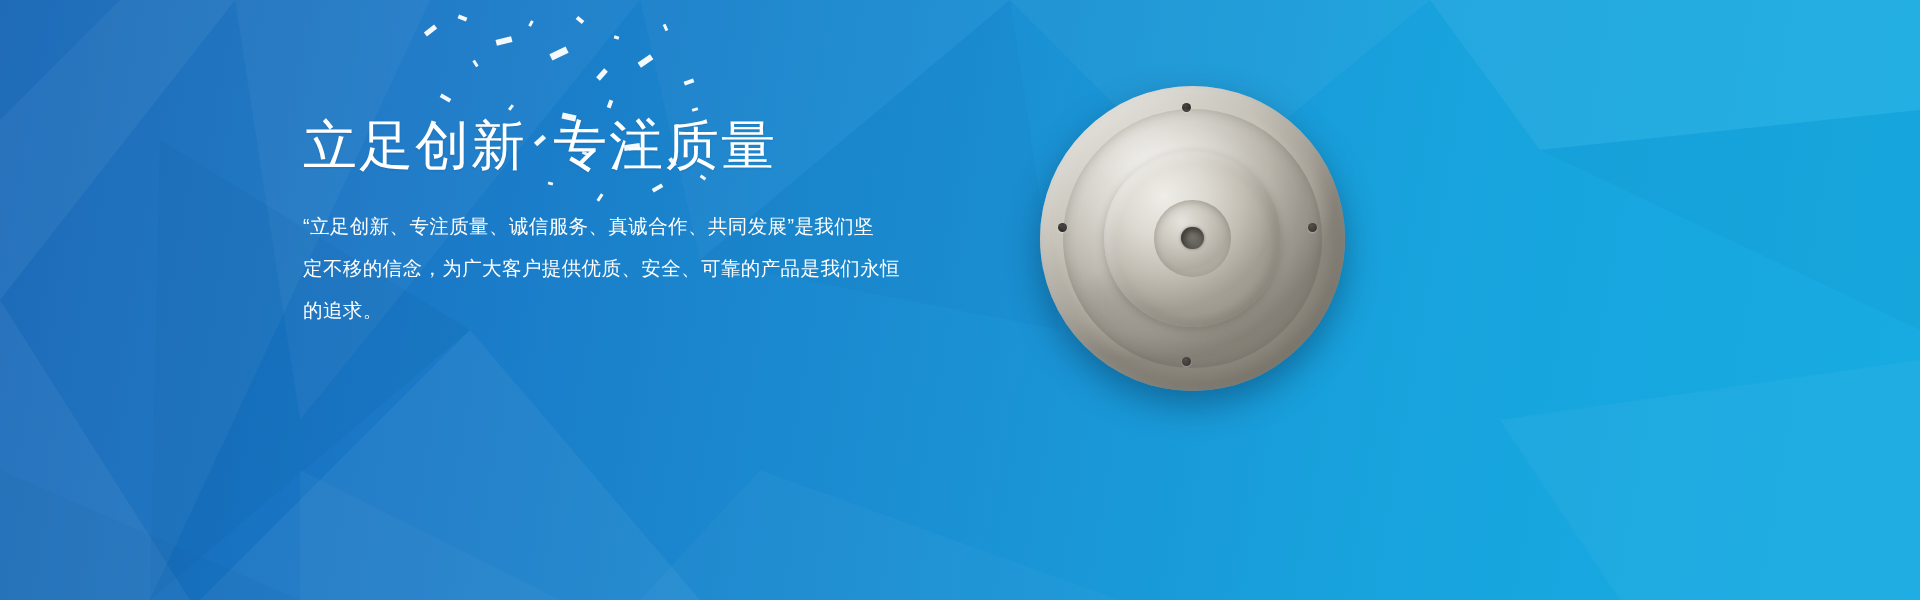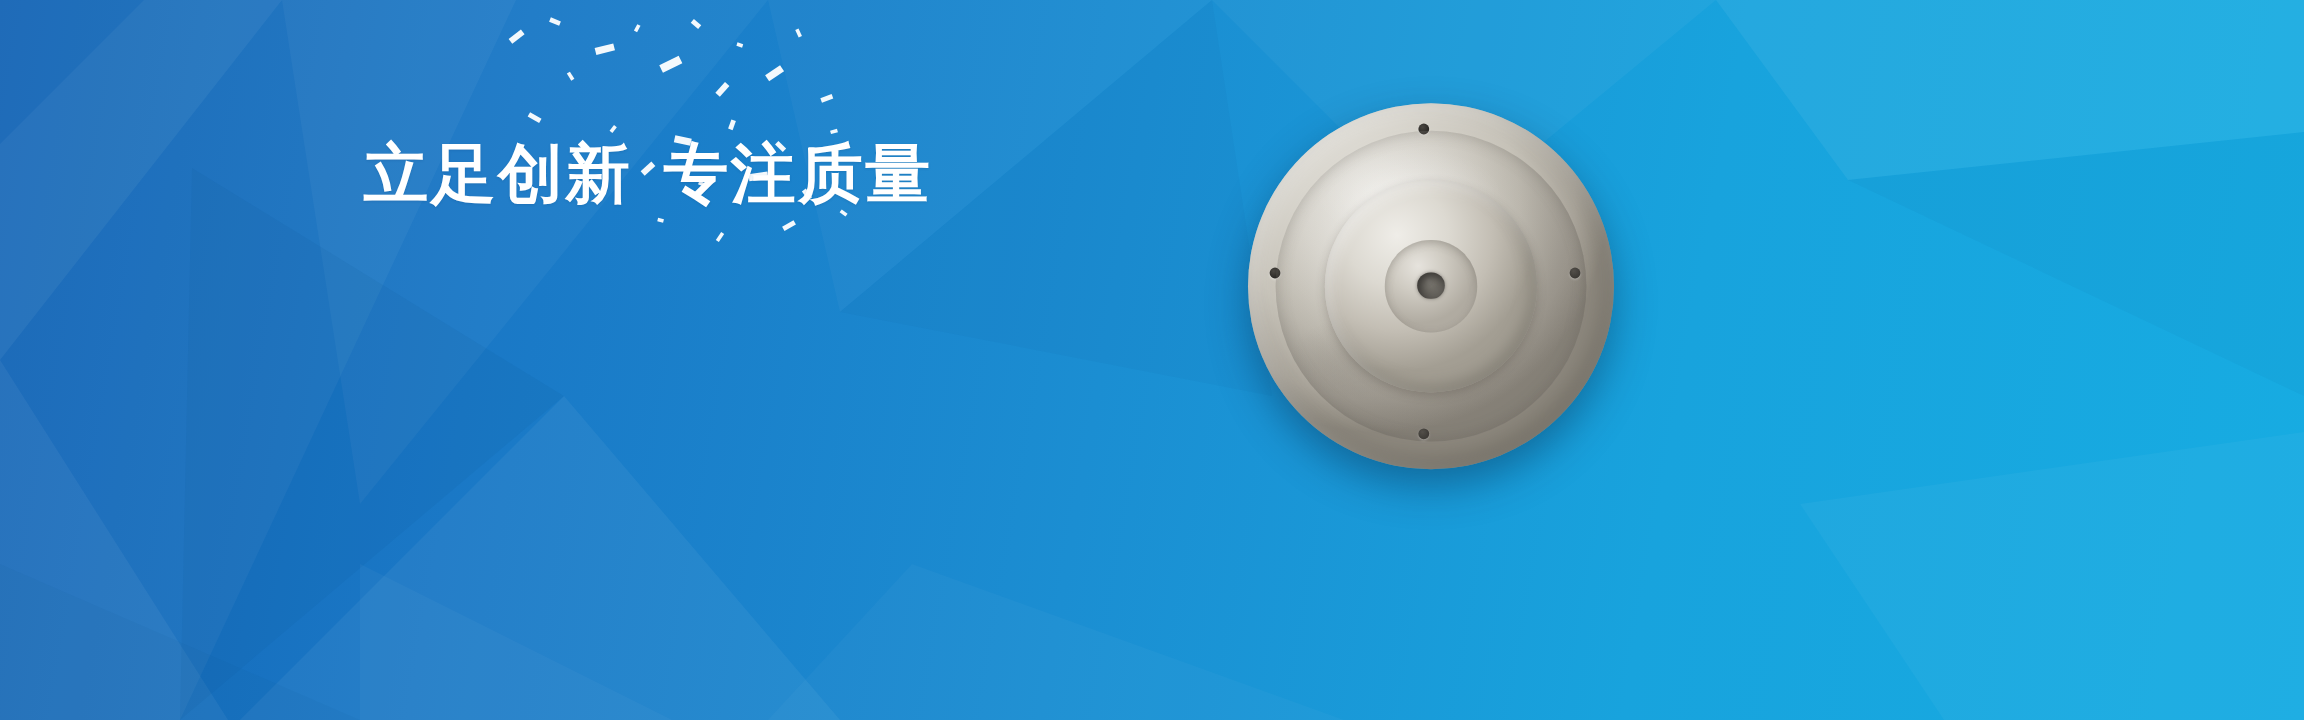--- a/index.html
+++ b/index.html
@@ -27,21 +27,21 @@
     overflow: hidden;
     pointer-events: none;
   }
 
   
   .headline {
     position: absolute;
     left: 303px;
     top: 112px;
     font-size: 54px;
-    font-weight: bold;
+    font-weight: normal;
     color: #ffffff;
     letter-spacing: 2px;
     line-height: 66px;
     white-space: nowrap;
     text-shadow: 0 1px 2px rgba(10,60,110,0.18);
   }
   .headline .gap {
     display: inline-block;
     width: 26px;
   }
@@ -198,20 +198,25 @@
     <span class="chip" style="left:252px; top:176px; width:11px; height:4px;  transform:rotate(-30deg);"></span>
     <span class="chip" style="left:300px; top:166px; width:6px;  height:3px;  transform:rotate(36deg);"></span>
     <span class="chip" style="left:196px; top:186px; width:8px;  height:3px;  transform:rotate(-56deg);"></span>
     <span class="chip" style="left:148px; top:172px; width:5px;  height:3px;  transform:rotate(14deg);"></span>
   </div>
 
   <div class="headline">
     <span>立足创新</span><span class="gap"></span><span>专注质量</span>
   </div>
 
+  <div class="body-copy">
+    <p>“立足创新、专注质量、诚信服务、真诚合作、共同发展”是我们坚</p>
+    <p>定不移的信念，为广大客户提供优质、安全、可靠的产品是我们永恒</p>
+    <p>的追求。</p>
+  </div>
 
   <div class="product">
     <div class="flange-outer">
       <span class="scuff" style="left:18%; top:12%; width:52%; height:26%; background:radial-gradient(ellipse at 50% 50%, rgba(255,255,255,0.30), rgba(255,255,255,0) 70%);"></span>
       <span class="scuff" style="left:12%; top:58%; width:40%; height:22%; background:radial-gradient(ellipse at 50% 50%, rgba(120,115,106,0.22), rgba(120,115,106,0) 72%);"></span>
       <span class="bolt-hole" style="left:46.5%; top:5.5%;"></span>
       <span class="bolt-hole" style="left:46.5%; top:89%;"></span>
       <span class="bolt-hole" style="left:6%;  top:45%;"></span>
       <span class="bolt-hole" style="left:88%; top:45%;"></span>
       <div class="flange-rim"></div>

